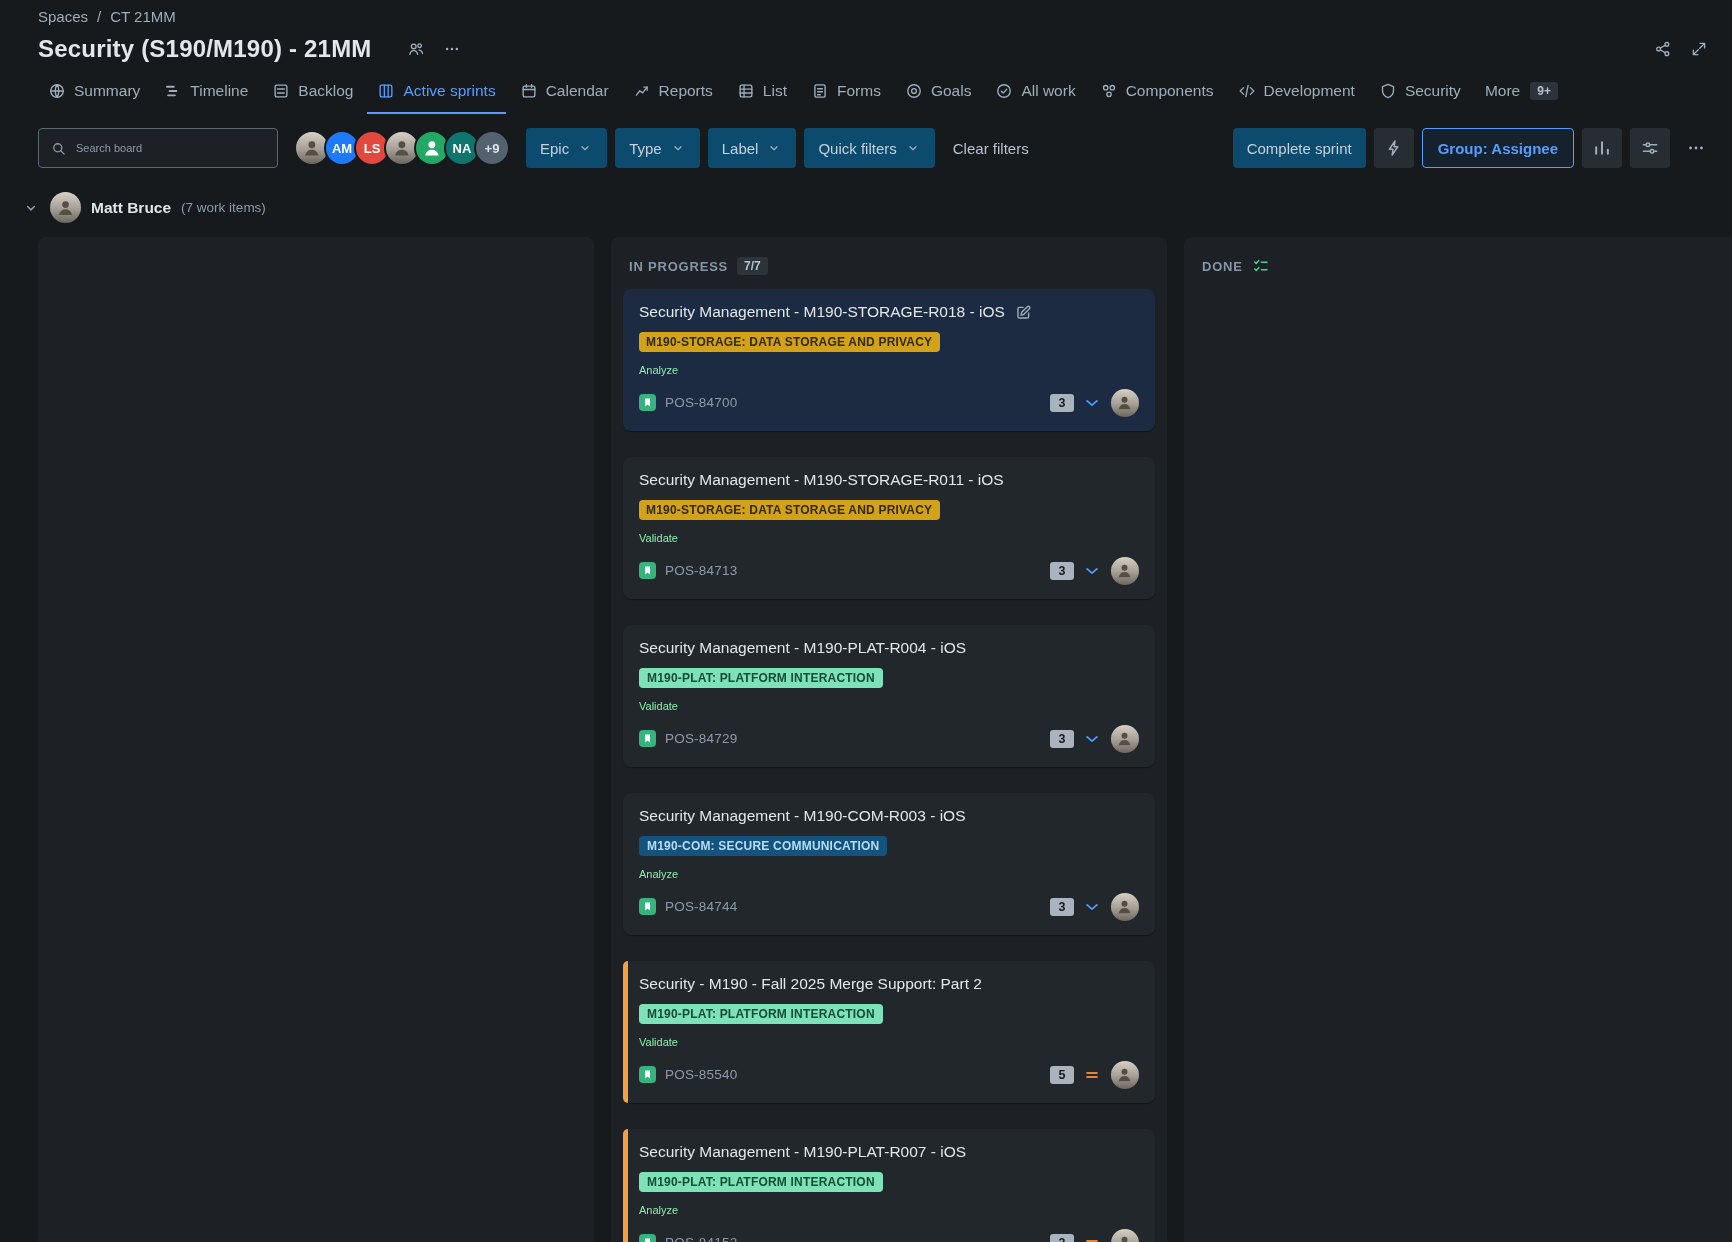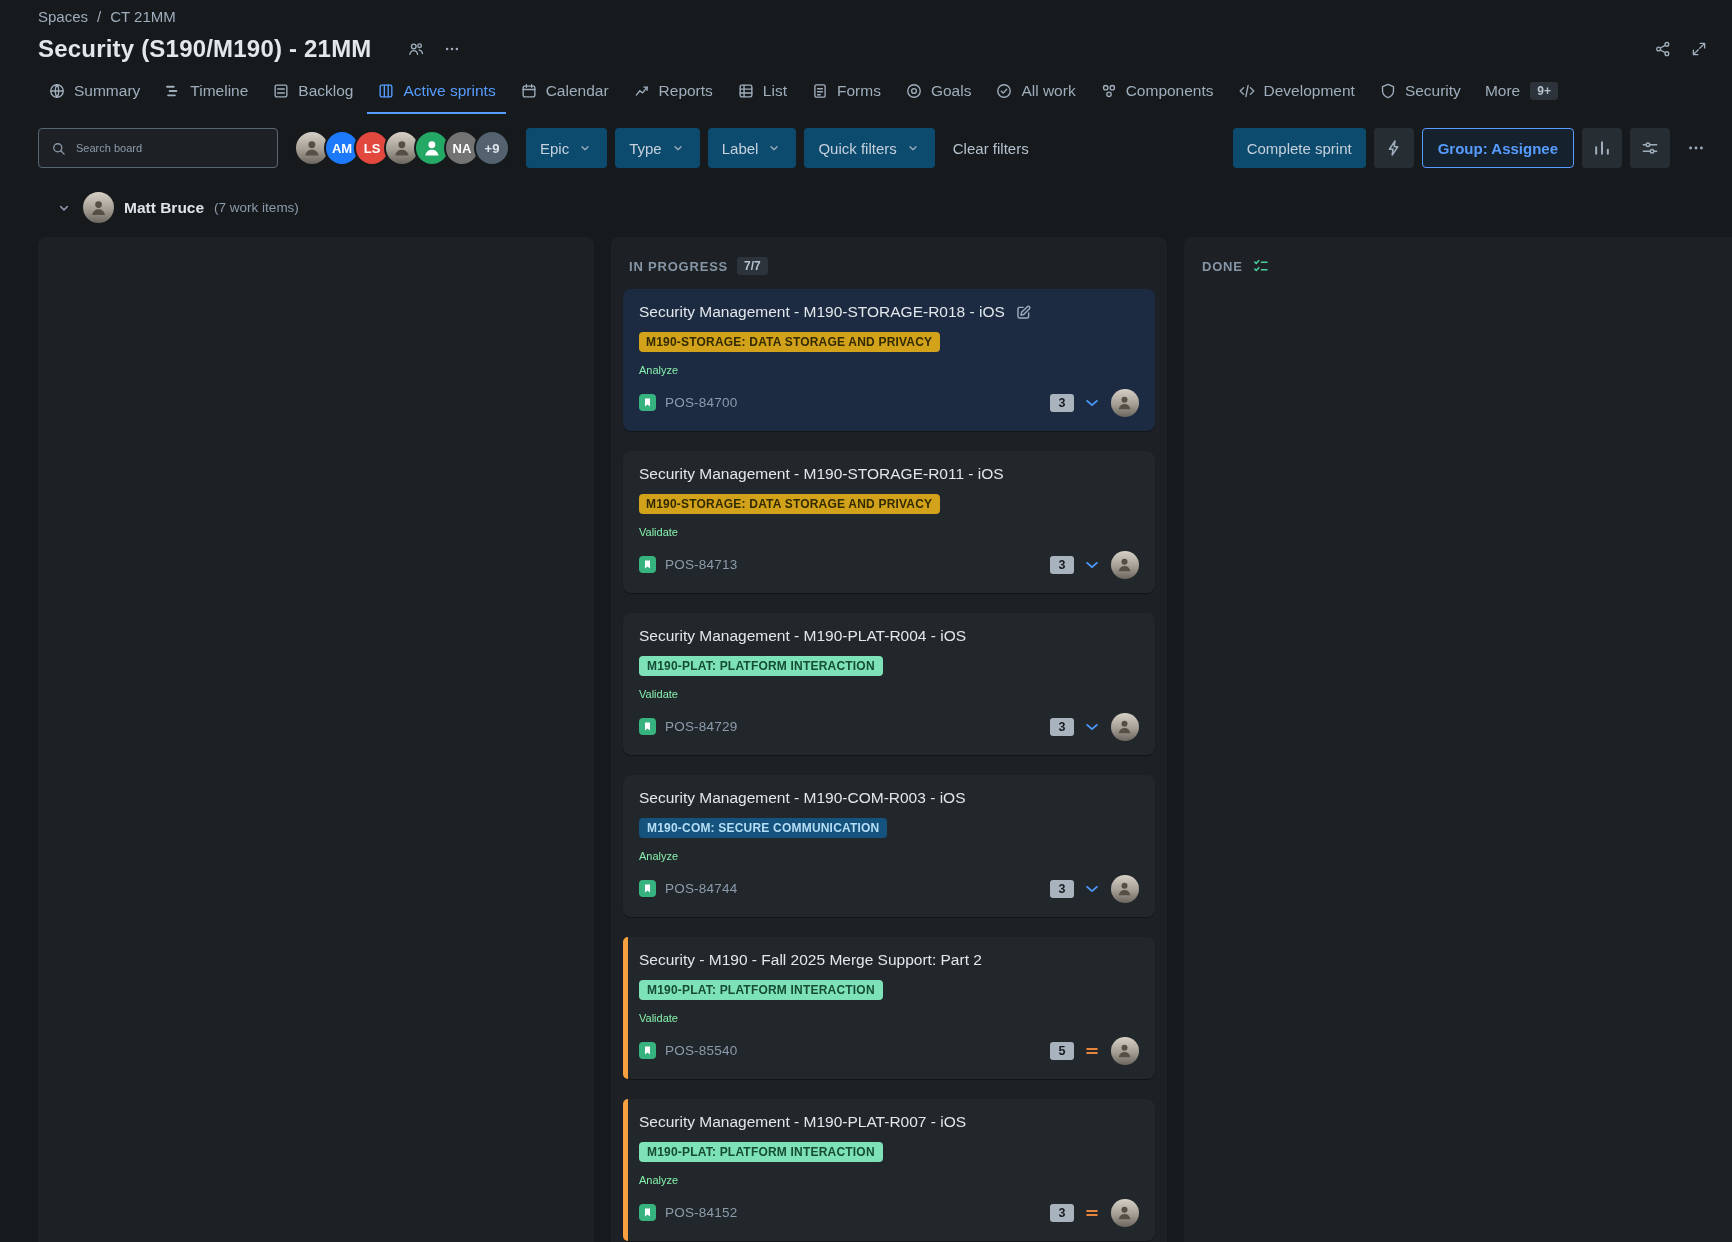--- a/index.html
+++ b/index.html
@@ -43,35 +43,35 @@
   .avatar .icon{width:68%;height:68%;}
   .avatar-photo{background:linear-gradient(180deg,#D6D0C7 0%,#A49E94 55%,#6B665E 100%);color:#554F46;}
   .avatar-overflow{background:#54626F;color:#DEE4EA;}
   .filters{display:flex;align-items:center;gap:8px;margin-left:4px;}
   .filter-btn,.subtle-btn{display:inline-flex;align-items:center;gap:8px;height:40px;padding:0 14px;background:#0c4a6e;border:none;border-radius:4px;color:#C7D1DB;font-size:15px;cursor:pointer;white-space:nowrap;}
   .filter-btn .icon{width:16px;height:16px;color:#9FADBC;}
   .text-btn{background:none;border:none;color:#B6C2CF;font-size:15px;cursor:pointer;padding:0 10px;white-space:nowrap;}
   .group-btn{display:inline-flex;align-items:center;height:40px;padding:8px 15px;background:rgba(29,122,252,0.08);border:1px solid #579DFF;border-radius:4px;color:#579DFF;font-size:15px;font-weight:600;cursor:pointer;white-space:nowrap;}
 
   
-  .group-row{display:flex;align-items:center;gap:10px;margin-top:24px;padding-left:55px;}
+  .group-row{display:flex;align-items:center;gap:10px;margin-top:24px;padding-left:22px;}
   .chev-btn{background:none;border:none;padding:0;cursor:pointer;display:inline-flex;}
   .chev-btn .icon{width:18px;height:18px;color:#8C9BAB;}
   .group-avatar{width:31px;height:31px;border:none;}
   .group-name{font-size:15.5px;font-weight:700;color:#DEE4EA;}
   .group-meta{font-size:13.5px;color:#8C9BAB;}
 
   
   .board{display:flex;gap:17px;margin-top:14px;padding-left:38px;flex:1;overflow:hidden;align-items:stretch;}
   .column{width:556px;flex:none;background:#1D2125;border-radius:8px 8px 0 0;display:flex;flex-direction:column;}
   .col-header{display:flex;align-items:center;gap:9px;padding:20px 18px 12px;}
   .col-title{font-size:13px;font-weight:700;letter-spacing:.8px;color:#8696A6;}
   .col-count{background:#2C333A;color:#B6C2CF;font-size:12px;font-weight:700;padding:2px 7px;border-radius:3px;}
   .col-icon{width:18px;height:18px;color:#4BCE97;}
-  .cards{display:flex;flex-direction:column;gap:20px;padding:2px 12px 12px;overflow:hidden;flex:1;}
+  .cards{display:flex;flex-direction:column;gap:26px;padding:2px 12px 12px;overflow:hidden;flex:1;}
 
   
   .card{position:relative;background:#22272B;border-radius:8px;padding:13px 16px 14px;cursor:pointer;box-shadow:0 1px 1px rgba(0,0,0,.35);flex:none;}
   .card.selected{background:#1C2B41;}
   .card.cover-orange::before{content:"";position:absolute;left:0;top:0;bottom:0;width:5px;background:#F8A03F;border-radius:8px 0 0 8px;}
   .card.partial{min-height:80px;}
   .card-title-row{display:flex;align-items:flex-start;gap:9px;}
   .card-title{font-size:15.5px;color:#E2E7EC;line-height:1.35;}
   .edit-btn{background:none;border:none;padding:0;cursor:pointer;color:#9FADBC;display:inline-flex;margin-top:1px;}
   .edit-btn .icon{width:19px;height:19px;}
@@ -293,21 +293,21 @@
           </span>
         </span>
         <span class="avatar" style="background: rgb(36, 168, 101);">
           <span class="icon">
             <svg viewBox="0 0 24 24" fill="none" stroke="currentColor" stroke-width="1.8" stroke-linecap="round" stroke-linejoin="round">
               <circle cx="12" cy="8.6" r="3.8" fill="currentColor" stroke="none"></circle>
               <path d="M4.6 20.4c.9-4.2 3.9-6.4 7.4-6.4s6.5 2.2 7.4 6.4z" fill="currentColor" stroke="none"></path>
             </svg>
           </span>
         </span>
-        <span class="avatar" style="background: #737373;">NA</span>
+        <span class="avatar" style="background: #0f766e;">NA</span>
         <span class="avatar avatar-overflow">+9</span>
       </div>
     <div class="filters" id="filters">
         <button class="filter-btn">
           <span>Epic</span>
           <span class="icon">
             <svg viewBox="0 0 24 24" fill="none" stroke="currentColor" stroke-width="1.8" stroke-linecap="round" stroke-linejoin="round">
               <path d="M7.5 10l4.5 4.5L16.5 10" stroke-width="2"></path>
             </svg>
           </span>

